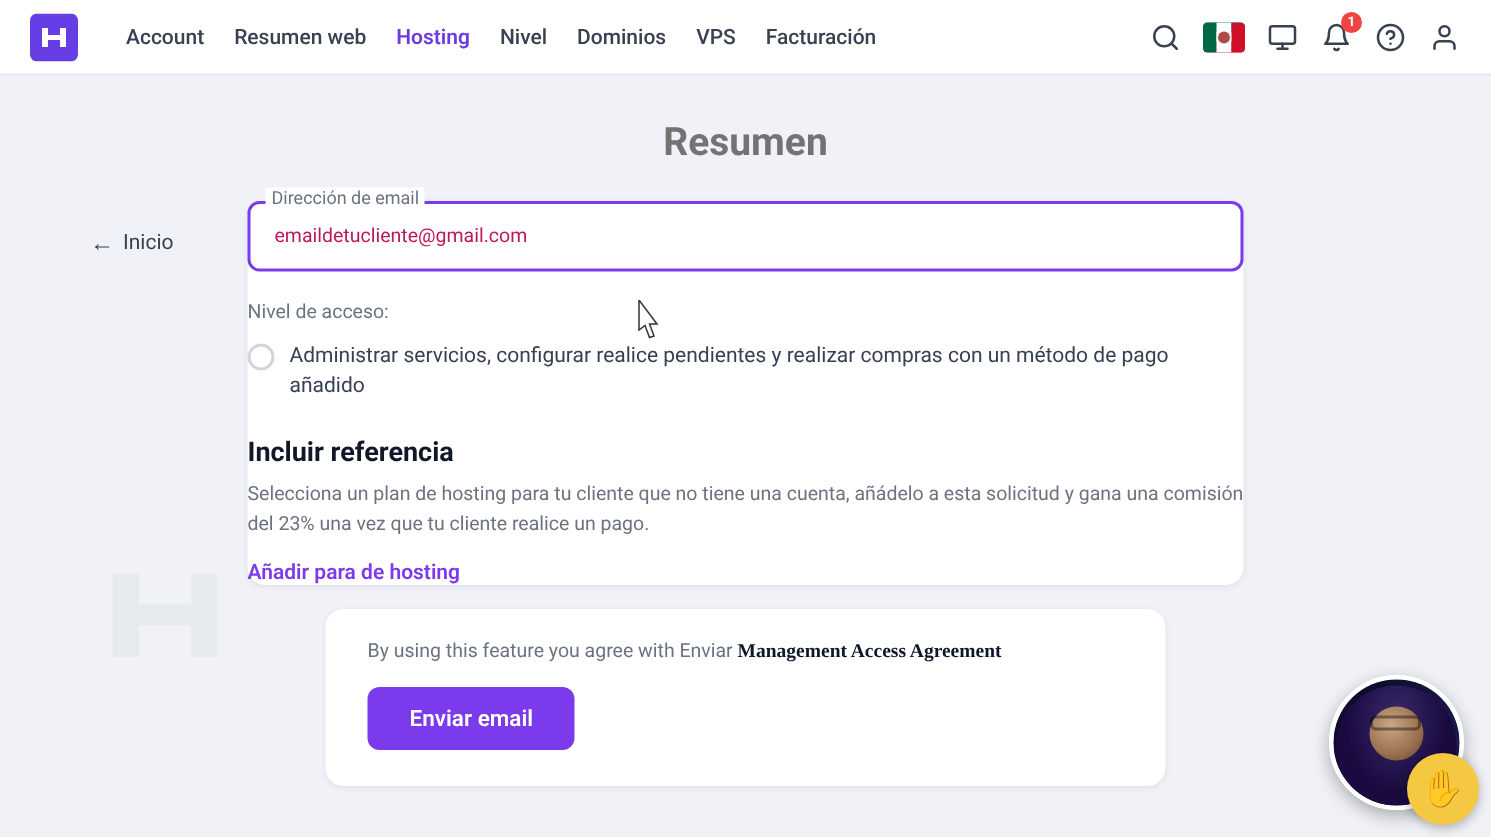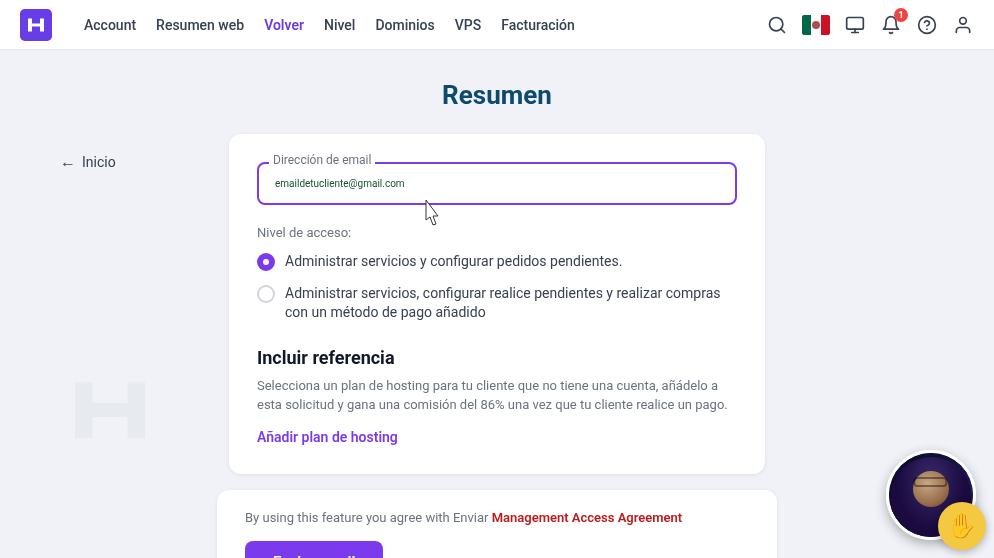--- a/index.html
+++ b/index.html
@@ -119,29 +119,28 @@
       width: 100%;
       display: flex;
       justify-content: center;
       align-items: center;
       margin-bottom: 24px;
     }
 
     .page-title {
       font-size: 26px;
       font-weight: 700;
-      color: #0c4a6e;
+      color: #737373;
     }
 
     
     .card {
       background: #fff;
       border-radius: 12px;
-      width: 536px;
-      padding: 28px;
+      width: 664px;
       box-shadow: 0 1px 4px rgba(0,0,0,0.07);
     }
 
     
     .form-group {
       position: relative;
       margin-bottom: 20px;
     }
     .form-label {
       position: absolute;
@@ -150,22 +149,22 @@
       background: #fff;
       padding: 0 4px;
       font-size: 12px;
       color: #6b7280;
     }
     .form-input {
       width: 100%;
       border: 2px solid #7c3aed;
       border-radius: 8px;
       padding: 14px 16px;
-      font-size: 10px;
-      color: #14532d;
+      font-size: 13px;
+      color: #be185d;
       outline: none;
       font-family: inherit;
     }
 
     
     .access-label {
       font-size: 13px;
       color: #6b7280;
       margin-bottom: 12px;
     }
@@ -243,24 +242,25 @@
       padding: 20px 28px 24px;
       box-shadow: 0 1px 4px rgba(0,0,0,0.07);
       margin-top: 16px;
     }
     .agreement-text {
       font-size: 13px;
       color: #6b7280;
       margin-bottom: 16px;
     }
     .agreement-link {
-      color: #b91c1c;
+      color: #0f172a;
       font-weight: 600;
       text-decoration: none;
       cursor: pointer;
+      font-family: Liberation Serif, serif;
     }
     .submit-button {
       background: #7c3aed;
       color: #fff;
       border: none;
       border-radius: 8px;
       padding: 12px 28px;
       font-size: 15px;
       font-weight: 600;
       cursor: pointer;
@@ -334,21 +334,21 @@
 <nav class="navbar">
   <div class="navbar-logo">
     <svg viewBox="0 0 40 40" fill="none" xmlns="http://www.w3.org/2000/svg">
       <rect width="40" height="40" rx="6" fill="#673DE6"></rect>
       <path d="M10 28V12h5v6h10v-6h5v16h-5v-6H15v6H10z" fill="white"></path>
     </svg>
   </div>
   <div class="nav-links">
     <a class="nav-link">Account</a>
     <a class="nav-link">Resumen web</a>
-    <a class="nav-link active">Volver</a>
+    <a class="nav-link active">Hosting</a>
     <a class="nav-link">Nivel</a>
     <a class="nav-link">Dominios</a>
     <a class="nav-link">VPS</a>
     <a class="nav-link">Facturación</a>
   </div>
   <div class="navbar-actions">
     <div class="navbar-icon">
       <svg width="20" height="20" viewBox="0 0 24 24" fill="none" stroke="#374151" stroke-width="2" stroke-linecap="round" stroke-linejoin="round">
         <circle cx="11" cy="11" r="8"></circle>
           <line x1="21" y1="21" x2="16.65" y2="16.65"></line>
@@ -411,36 +411,31 @@
 
     <div class="form-group">
       <label class="form-label">Dirección de email</label>
       <input class="form-input" type="email" value="emaildetucliente@gmail.com" style="">
     </div>
 
     <div class="access-label">Nivel de acceso:</div>
 
     <div class="radio-group">
 
-      <label class="radio-option">
-        <div class="radio-circle selected">
-        </div>
-        <span class="radio-text">Administrar servicios y configurar pedidos pendientes.</span>
-      </label>
 
       <label class="radio-option">
         <div class="radio-circle"></div>
         <span class="radio-text">Administrar servicios, configurar realice pendientes y realizar compras con un método de pago añadido</span>
       </label>
     </div>
 
     <div class="referral-section">
       <div class="referral-title">Incluir referencia</div>
-      <div class="referral-desc">Selecciona un plan de hosting para tu cliente que no tiene una cuenta, añádelo a esta solicitud y gana una comisión del 86% una vez que tu cliente realice un pago.</div>
-      <a class="referral-link">Añadir plan de hosting</a>
+      <div class="referral-desc">Selecciona un plan de hosting para tu cliente que no tiene una cuenta, añádelo a esta solicitud y gana una comisión del 23% una vez que tu cliente realice un pago.</div>
+      <a class="referral-link">Añadir para de hosting</a>
     </div>
   </div>
 
   <div class="agreement-card">
     <div class="agreement-text">
       <span>By using this feature you agree with Enviar</span>
       <span> </span>
       <a class="agreement-link">Management Access Agreement</a>
     </div>
     <button class="submit-button">Enviar email</button>

